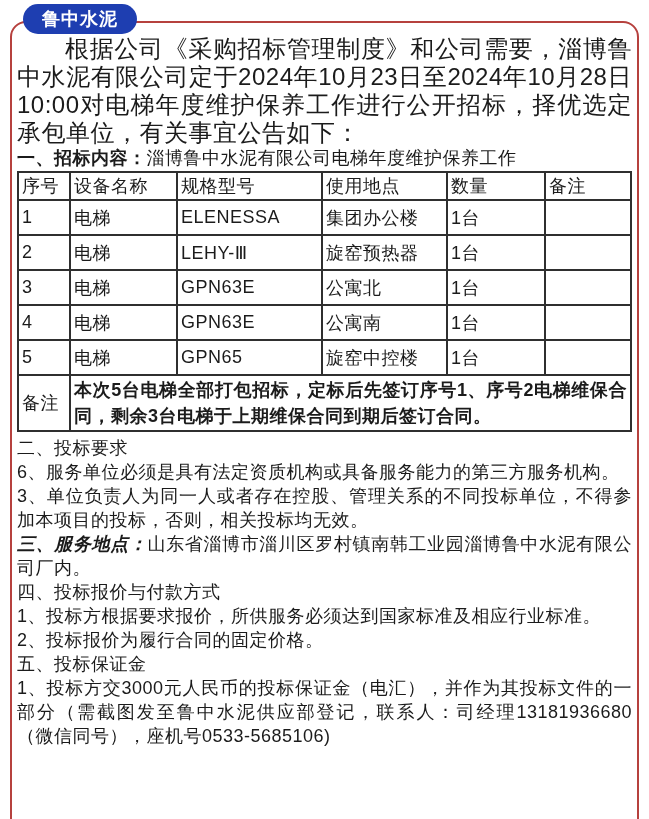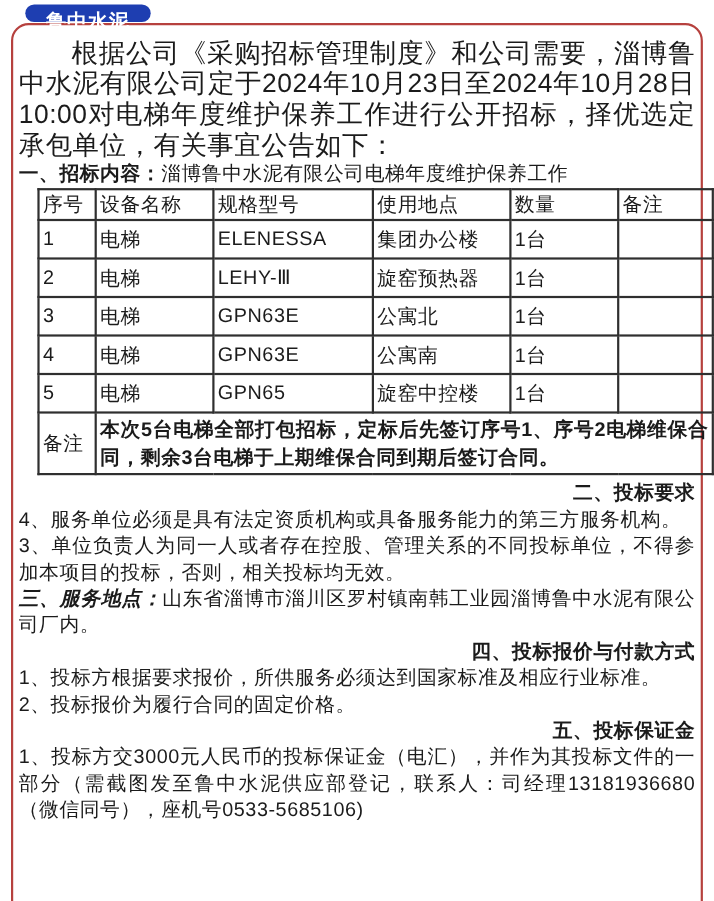--- a/index.html
+++ b/index.html
@@ -24,21 +24,21 @@
     height: 830px; 
     border: 2px solid #b6413e;
     border-radius: 16px;
     padding: 12px 5px 0 5px;
     background: #ffffff;
   }
   .brand-badge {
     position: absolute;
     left: 23px;
     top: 4px;
-    height: 16px;
+    height: 30px;
     line-height: 30px;
     padding: 0 19px;
     background: #1e3eb1;
     color: #ffffff;
     font-size: 18px;
     font-weight: bold;
     border-radius: 15px;
     letter-spacing: 1px;
     z-index: 2;
     white-space: nowrap;
@@ -55,21 +55,20 @@
     line-height: 22px;
     letter-spacing: 0.5px;
     white-space: nowrap;
   }
   .sec1-line .lbl { font-weight: bold; }
   table.equip {
     width: 100%;
     border-collapse: collapse;
     table-layout: fixed;
     margin-top: 2px;
-    margin-left: 17px;
   }
   table.equip th, table.equip td {
     border: 2px solid #2f2f2f;
     font-size: 18px;
     font-weight: normal;
     text-align: left;
     vertical-align: middle;
     padding: 1px 3px;
     letter-spacing: 0.5px;
     overflow: hidden;
@@ -78,24 +77,23 @@
   table.equip td { height: 35px; }
   table.equip td.remark-label { height: 54px; }
   table.equip td.remark-text {
     line-height: 26px;
     text-align: justify;
     font-weight: bold;
   }
   .sections { margin-top: 4px; }
   .sec-heading {
     font-size: 18px;
-    font-weight: bold;
+    font-weight: normal;
     line-height: 24px;
     letter-spacing: 0.5px;
-    text-align: right;
   }
   .sec-item, .sec-mixed {
     font-size: 18px;
     line-height: 24px;
     letter-spacing: 0.5px;
     text-align: justify;
   }
   .sec-mixed .lbl { font-weight: bold; font-style: italic; }
 </style>
 </head>
@@ -176,21 +174,21 @@
         <tr>
           <td class="remark-label">备注</td>
           <td class="remark-text" colspan="5">本次5台电梯全部打包招标，定标后先签订序号1、序号2电梯维保合同，剩余3台电梯于上期维保合同到期后签订合同。</td>
         </tr>
       </tbody>
     </table>
 
     <div class="sections">
 
       <div class="sec-heading">二、投标要求</div>
-      <div class="sec-item">4、服务单位必须是具有法定资质机构或具备服务能力的第三方服务机构。</div>
+      <div class="sec-item">6、服务单位必须是具有法定资质机构或具备服务能力的第三方服务机构。</div>
       <div class="sec-item">3、单位负责人为同一人或者存在控股、管理关系的不同投标单位，不得参加本项目的投标，否则，相关投标均无效。</div>
 
       <div class="sec-mixed">
         <span class="lbl">三、服务地点：</span><span>山东省淄博市淄川区罗村镇南韩工业园淄博鲁中水泥有限公司厂内。</span>
       </div>
 
       <div class="sec-heading">四、投标报价与付款方式</div>
       <div class="sec-item">1、投标方根据要求报价，所供服务必须达到国家标准及相应行业标准。</div>
       <div class="sec-item">2、投标报价为履行合同的固定价格。</div>
 

